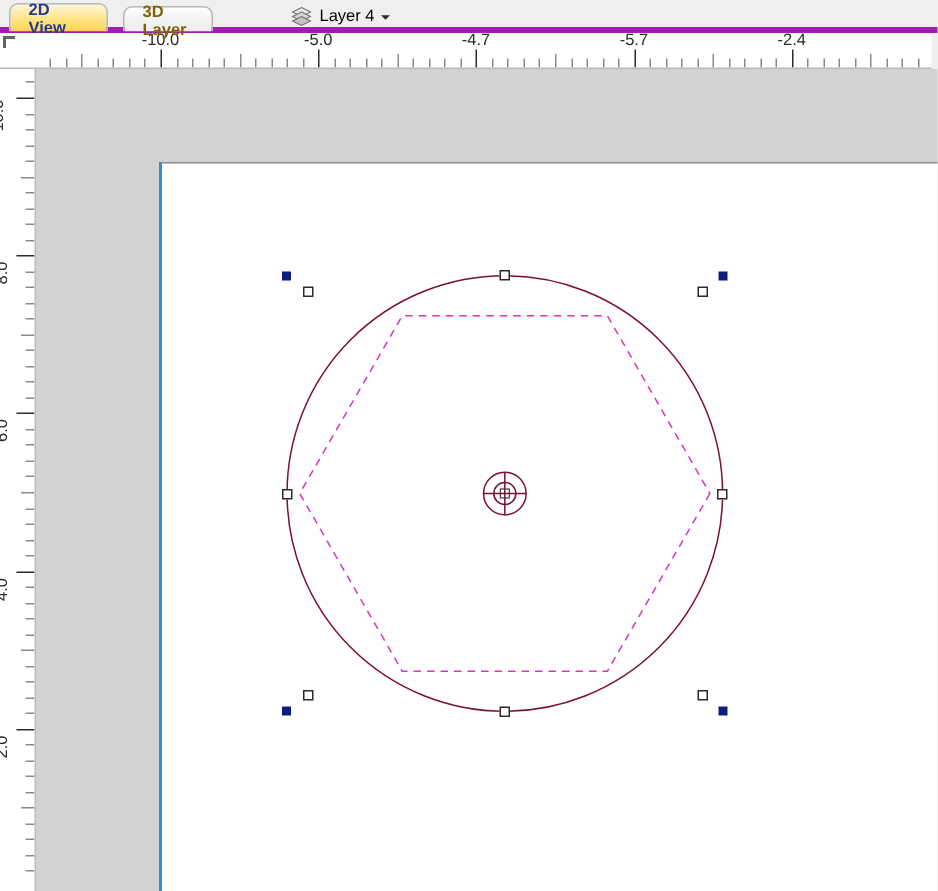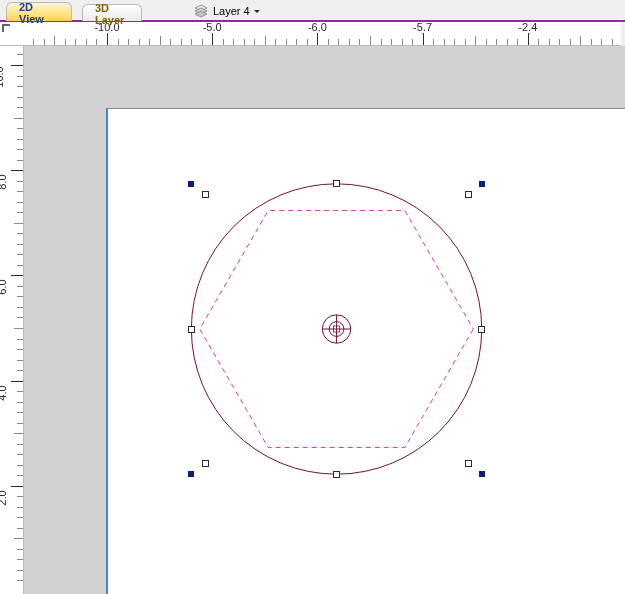--- a/index.html
+++ b/index.html
@@ -11,21 +11,21 @@
     background: #eef0f0;
     overflow: hidden;
   }
 
   
   #topbar {
     position: absolute;
     top: 0; left: 0;
     width: 625px; height: 22px;
     background: #eef0f0;
-    border-bottom: 2px solid #a21caf;
+    border-bottom: 4px solid #a21caf;
   }
   .tab {
     position: absolute;
     top: 0;
     height: 19px;
     border-top-left-radius: 6px;
     border-top-right-radius: 6px;
     border: 1px solid #b9b9b9;
     border-bottom: none;
     display: flex;
@@ -223,21 +223,21 @@
   <div class="corner-stub" id="corner-stub-h"></div>
   <div class="corner-stub" id="corner-stub-v"></div>
 </div>
 
 <div id="ruler-h">
     <div class="tick-major-h" style="left: 87px;"></div>
     <div class="tick-label-h" style="left: 87px;">-10.0</div>
     <div class="tick-major-h" style="left: 192.2px;"></div>
     <div class="tick-label-h" style="left: 192.2px;">-5.0</div>
     <div class="tick-major-h" style="left: 297.4px;"></div>
-    <div class="tick-label-h" style="left: 297.4px;">-6.0</div>
+    <div class="tick-label-h" style="left: 297.4px;">-4.7</div>
     <div class="tick-major-h" style="left: 402.6px;"></div>
     <div class="tick-label-h" style="left: 402.6px;">-5.7</div>
     <div class="tick-major-h" style="left: 507.8px;"></div>
     <div class="tick-label-h" style="left: 507.8px;">-2.4</div>
     <div class="tick-minor-h" style="left: 13.36px; height: 6px;"></div>
     <div class="tick-minor-h" style="left: 23.88px; height: 6px;"></div>
     <div class="tick-minor-h" style="left: 34.4px; height: 9px;"></div>
     <div class="tick-minor-h" style="left: 44.92px; height: 6px;"></div>
     <div class="tick-minor-h" style="left: 55.44px; height: 6px;"></div>
     <div class="tick-minor-h" style="left: 65.96px; height: 6px;"></div>

